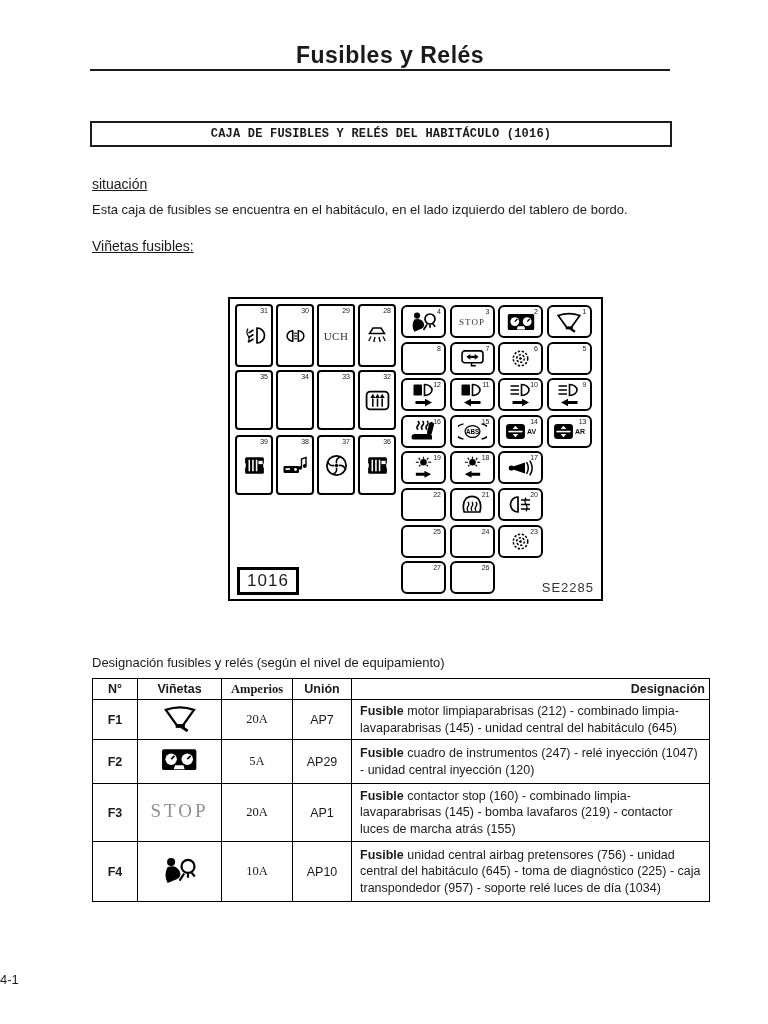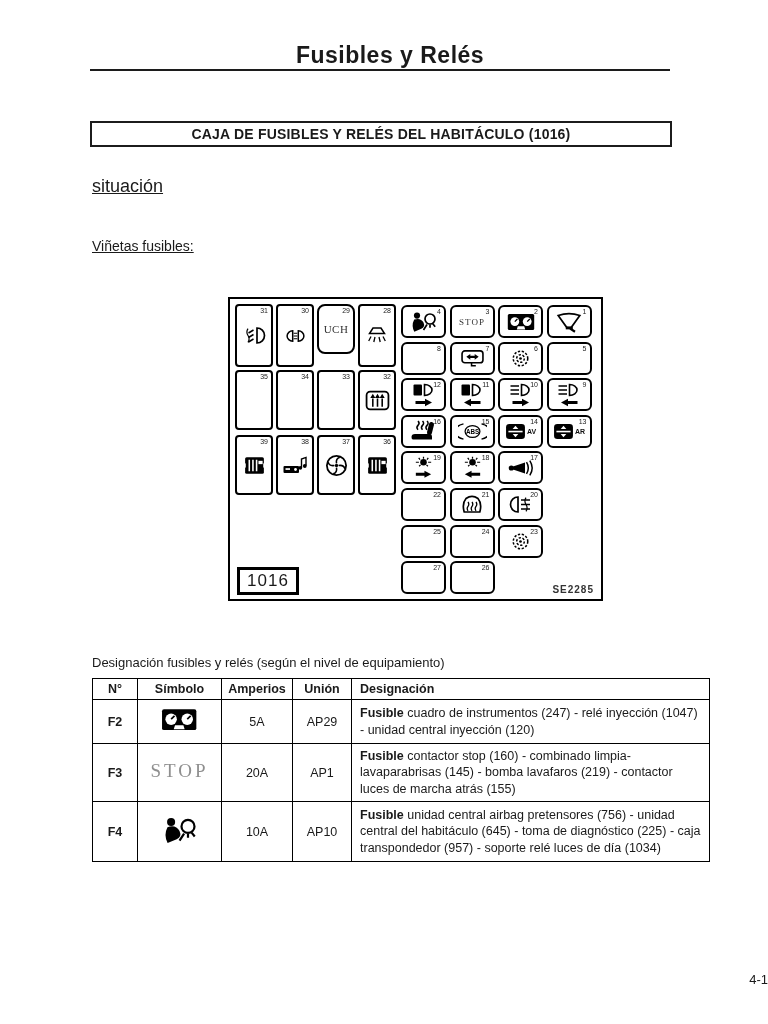--- a/index.html
+++ b/index.html
@@ -7,60 +7,61 @@
     position:relative;width:768px;height:1024px;margin:0 auto;
     background:#ffffff;color:#1a1a1a;
     font-family:"Liberation Sans", sans-serif;
     overflow:hidden;
   }
   .abs{position:absolute;}
   
   .doc-title{left:12px;right:0;top:42px;text-align:center;font-size:23px;font-weight:bold;letter-spacing:.5px;}
   .title-rule{left:90px;top:69px;width:580px;height:2px;background:#1c1c1c;}
   .box-header{left:90px;top:121px;width:578px;height:22px;border:2px solid #1c1c1c;
-    display:flex;align-items:center;justify-content:center;font-size:14px;font-weight:bold;letter-spacing:.2px;}
-  .sec-label{left:92px;top:176px;font-size:18px;text-decoration:underline;}
+    display:flex;align-items:center;justify-content:center;font-size:12px;font-weight:bold;letter-spacing:.2px;font-family:Liberation Mono, monospace;}
+  .sec-label{left:92px;top:176px;font-size:14px;text-decoration:underline;}
   .body-text{left:92px;top:202px;width:600px;font-size:13px;}
   .vinetas{left:92px;top:238px;font-size:14px;text-decoration:underline;}
   .asignacion{left:92px;top:655px;font-size:13px;}
-  .page-num{left:0;right:0;top:972px;text-align:right;font-size:13px;}
+  .page-num{left:0;right:0;top:972px;text-align:left;font-size:13px;}
   
   .diagram{left:228px;top:297px;width:371px;height:300px;border:2px solid #000;background:#fff;}
   .fuse-cell{position:absolute;border:2px solid #000;border-radius:6px;background:#fff;box-sizing:border-box;
     display:flex;align-items:center;justify-content:center;}
   .fuse-cell .num{position:absolute;top:1px;right:3px;font-size:7px;line-height:7px;color:#222;}
   .fuse-cell .cell-text{font-size:9px;letter-spacing:1px;font-family:"Liberation Serif",serif;color:#333;}
   .fuse-cell .cell-text.uch{font-size:11px;letter-spacing:.5px;}
   .fuse-cell .side-label{font-size:7px;font-weight:bold;margin-left:1px;color:#111;}
   .icon{display:inline-flex;align-items:center;justify-content:center;line-height:0;}
   .id-box{left:7px;top:268px;width:56px;height:22px;border:3px solid #000;display:flex;align-items:center;justify-content:center;
     font-size:17px;letter-spacing:1px;}
-  .ref-code{right:7px;bottom:4px;font-size:10px;letter-spacing:1px;color:#333;font-weight:bold;}
+  .ref-code{right:7px;bottom:4px;font-size:13px;letter-spacing:1px;color:#333;}
   
   .fuse-table{position:absolute;left:92px;top:678px;border-collapse:collapse;table-layout:fixed;width:618px;
     font-size:12.5px;background:#fff;}
   .fuse-table th,.fuse-table td{border:1.5px solid #000;padding:3px 4px;vertical-align:middle;box-sizing:border-box;}
   .fuse-table th{font-weight:bold;text-align:center;height:21px;padding:2px 4px;}
-  .fuse-table th.h-des{text-align:left;padding-left:8px;}
+  .fuse-table th.h-des{text-align:right;padding-left:8px;}
   .c-num{text-align:center;font-weight:bold;width:45px;}
   .c-sym{text-align:center;width:84px;}
-  .c-amp{text-align:center;width:71px;}
+  .c-amp{text-align:center;width:71px;font-family:Liberation Serif, serif;}
   .c-uni{text-align:center;width:59px;}
   .c-des{width:359px;padding-left:8px !important;line-height:1.32;}
   .stop-big{font-family:"Liberation Serif",serif;font-size:19px;letter-spacing:3px;color:#8f8f8f;}
   .row-f1 td{height:40px;} .row-f2 td{height:44px;} .row-f3 td{height:58px;} .row-f4 td{height:60px;} .row-f5 td{height:31px;}
 </style>
 </head>
 <body>
 
 <div class="page">
   <div class="abs doc-title">Fusibles y Relés</div>
   <div class="abs title-rule"></div>
   <div class="abs box-header">CAJA DE FUSIBLES Y RELÉS DEL HABITÁCULO (1016)</div>
   <div class="abs sec-label">situación</div>
+  <div class="abs body-text">Esta caja de fusibles se encuentra en el habitáculo, en el lado izquierdo del tablero de bordo.</div>
   <div class="abs vinetas">Viñetas fusibles:</div>
 
   <div class="abs diagram" id="diagram">
     <div class="abs id-box">1016</div>
     <div class="abs ref-code">SE2285</div>
   <div class="fuse-cell" style="border-radius: 4px; left: 5px; top: 5px; width: 38px; height: 63px;">
         <span class="num">31</span>
         <span class="icon">
           <svg viewBox="0 0 24 19" width="24" height="19">
             <path d="M15 2 a7.5 7.5 0 0 1 0 15 Z" fill="none" stroke="#000" stroke-width="1.7"></path>
@@ -76,21 +77,21 @@
         <span class="icon">
           <svg viewBox="0 0 28 15" width="27" height="14">
             <path d="M11 2 a6 5.5 0 0 0 0 11 Z" fill="none" stroke="#000" stroke-width="1.6"></path>
             <path d="M17 2 a6 5.5 0 0 1 0 11 Z" fill="none" stroke="#000" stroke-width="1.6"></path>
             <g stroke="#000" stroke-width="1.2">
               <path d="M12 4.5 h4 M12 7.5 h4 M12 10.5 h4"></path>
             </g>
           </svg>
         </span>
       </div>
-      <div class="fuse-cell" style="border-radius: 8px; left: 87px; top: 5px; width: 38px; height: 50px;">
+      <div class="fuse-cell" style="border-radius: 3px; left: 87px; top: 5px; width: 38px; height: 63px;">
         <span class="num">29</span>
         <span class="cell-text uch">UCH</span>
       </div>
       <div class="fuse-cell" style="border-radius: 4px; left: 128px; top: 5px; width: 38px; height: 63px;">
         <span class="num">28</span>
         <span class="icon">
           <svg viewBox="0 0 24 19" width="24" height="19">
             <path d="M4.5 7.5 h15 l-3.5 -5.5 h-8 Z" fill="none" stroke="#000" stroke-width="1.5"></path>
             <g stroke="#000" stroke-width="1.3">
               <path d="M6 10.5 l-2.3 4.5 M10 11 l-1.2 5 M14 11 l1.2 5 M18 10.5 l2.3 4.5"></path>
@@ -416,27 +417,40 @@
         <span class="num">26</span>
       </div>
     </div>
 
   <div class="abs asignacion">Designación fusibles y relés (según el nivel de equipamiento)</div>
 
   <table class="fuse-table">
     <thead>
         <tr id="thead-row">
           <th class="c-num">N°</th>
-          <th class="c-sym">Símbolo</th>
+          <th class="c-sym">Viñetas</th>
           <th class="c-amp">Amperios</th>
           <th class="c-uni">Unión</th>
           <th class="h-des">Designación</th>
         </tr>
       </thead>
     <tbody id="tbody">
+        <tr class="row-f1">
+          <td class="c-num">F1</td>
+          <td class="c-sym"><span class="icon">
+              <svg viewBox="0 0 24 20" width="33.800000000000004" height="28.6">
+                <path d="M2 4 Q12 0.5 22 4 L14.5 14.5 Q12 16 9.5 14.5 Z" fill="none" stroke="#000" stroke-width="1.6"></path>
+                <path d="M9 15.5 h6.5" stroke="#000" stroke-width="2.6"></path>
+                <path d="M13 16 l4.5 3" stroke="#000" stroke-width="2"></path>
+              </svg>
+            </span></td>
+          <td class="c-amp">20A</td>
+          <td class="c-uni">AP7</td>
+          <td class="c-des"><b>Fusible</b> motor limpiaparabrisas (212) - combinado limpia-lavaparabrisas (145) - unidad central del habitáculo (645)</td>
+        </tr>
         <tr class="row-f2">
           <td class="c-num">F2</td>
           <td class="c-sym"><span class="icon">
               <svg viewBox="0 0 28 18" width="36.4" height="23.400000000000002">
                 <rect x="0.8" y="1" width="26.4" height="16" rx="1.5" fill="#000"></rect>
                 <circle cx="7.8" cy="8.6" r="4.4" fill="#fff"></circle>
                 <circle cx="20.2" cy="8.6" r="4.4" fill="#fff"></circle>
                 <path d="M7.8 8.6 L10.4 6 M20.2 8.6 L22.8 6" stroke="#000" stroke-width="1.3"></path>
                 <path d="M10.8 13.2 h6.4 l1 3.2 h-8.4 Z" fill="#fff"></path>
               </svg>

